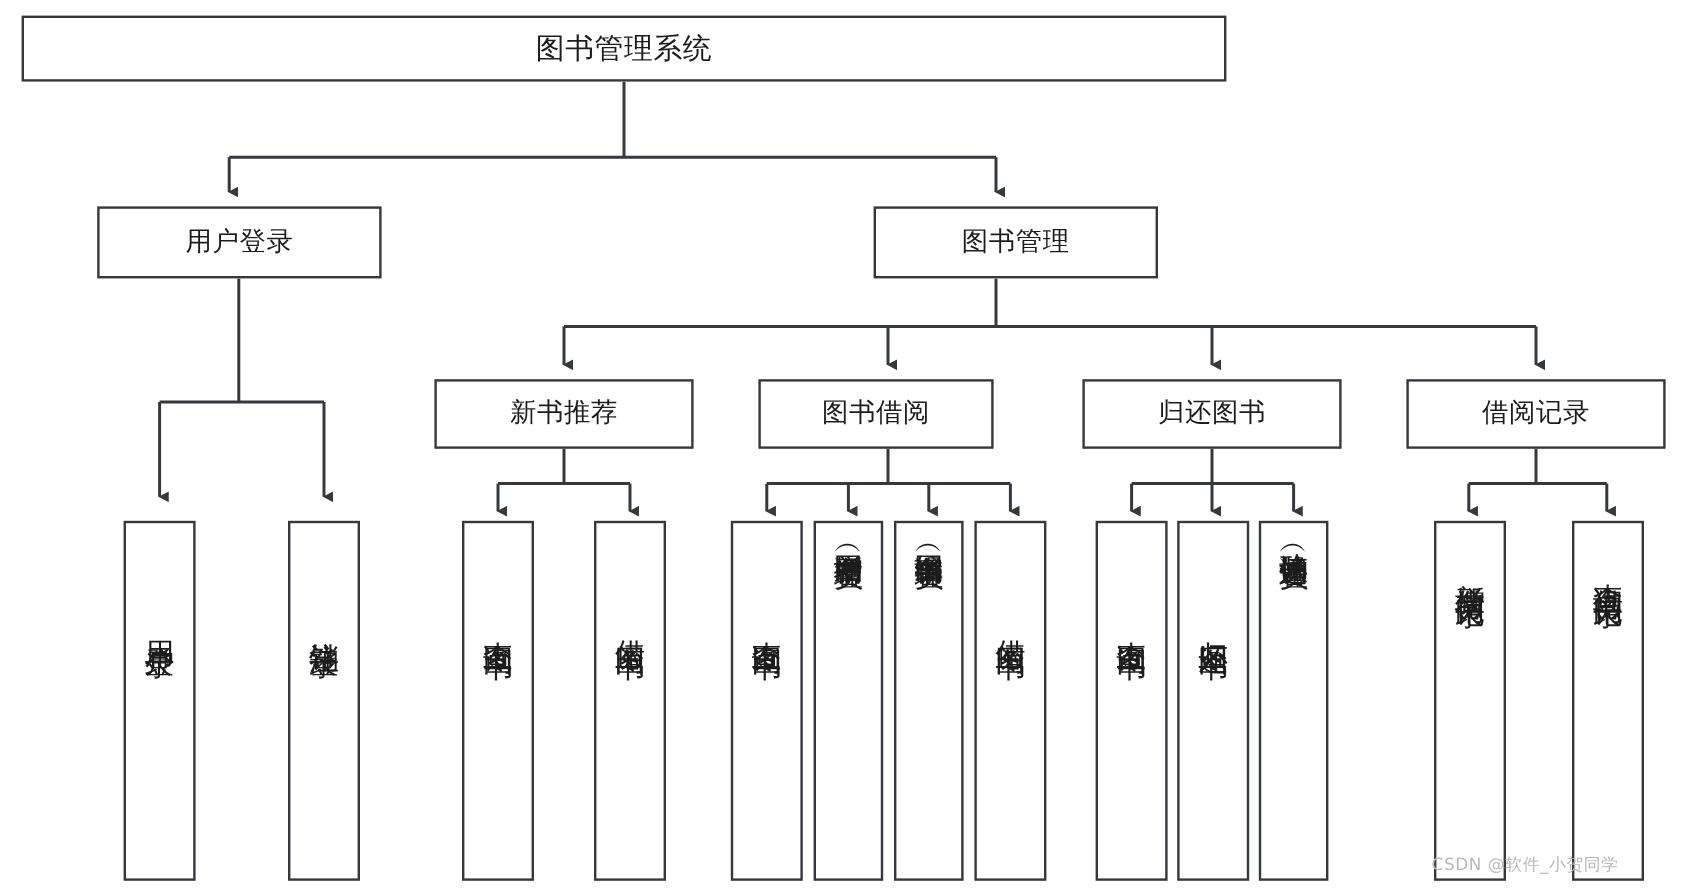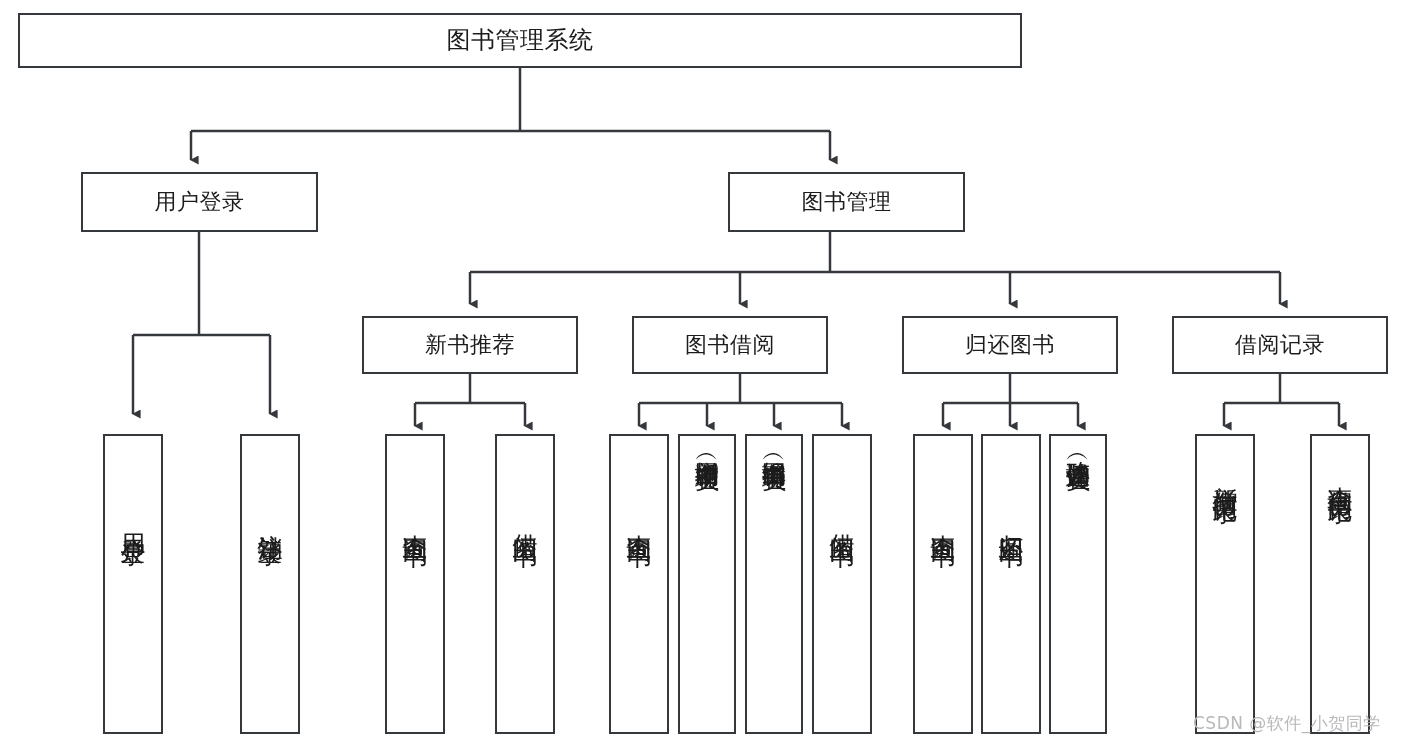--- a/index.html
+++ b/index.html
@@ -64,21 +64,21 @@
     font-size: 24px;
     letter-spacing: 1px;
   }
   .node.vert.mid-text .node-label {
     padding-top: 0px;
   }
   .watermark {
     position: absolute;
     left: 1193px;
     top: 712px;
-    font-size: 17px;
+    font-size: 14px;
     color: #b9b9b9;
     letter-spacing: 0.5px;
     white-space: nowrap;
     font-family: "DejaVu Sans", "Liberation Sans", sans-serif;
   }
 </style>
 </head>
 <body>
 
 <div id="diagram-root">

